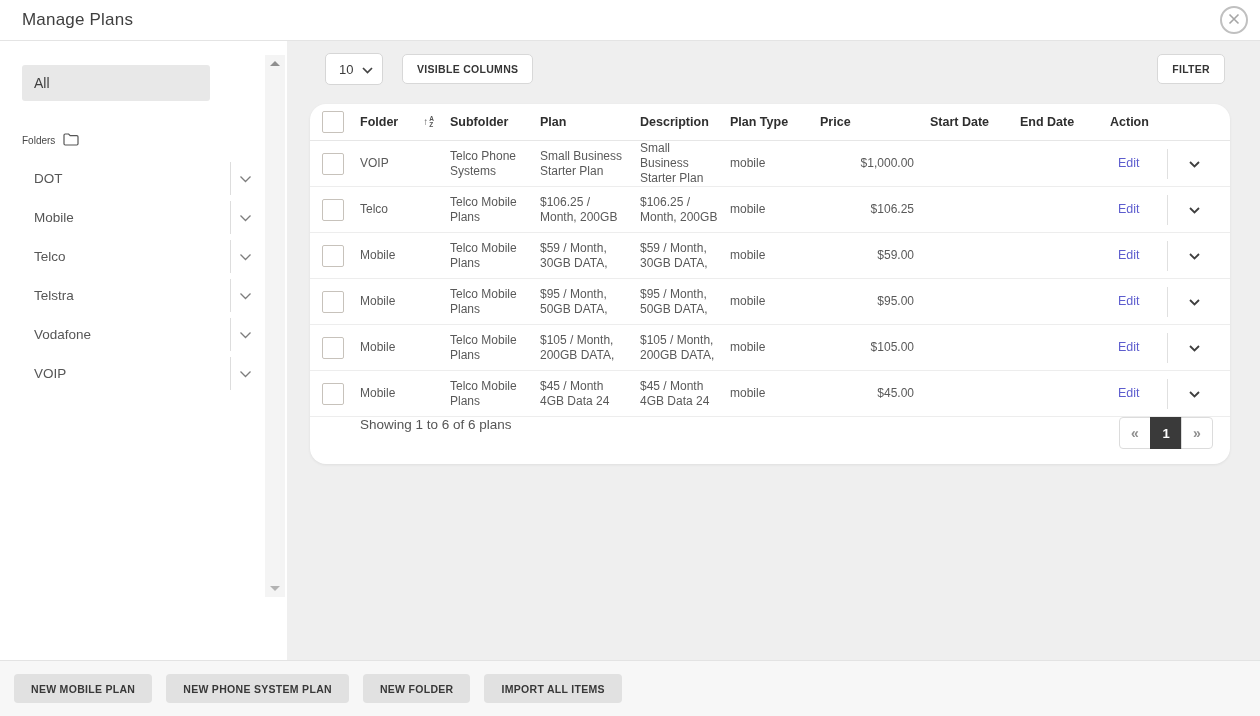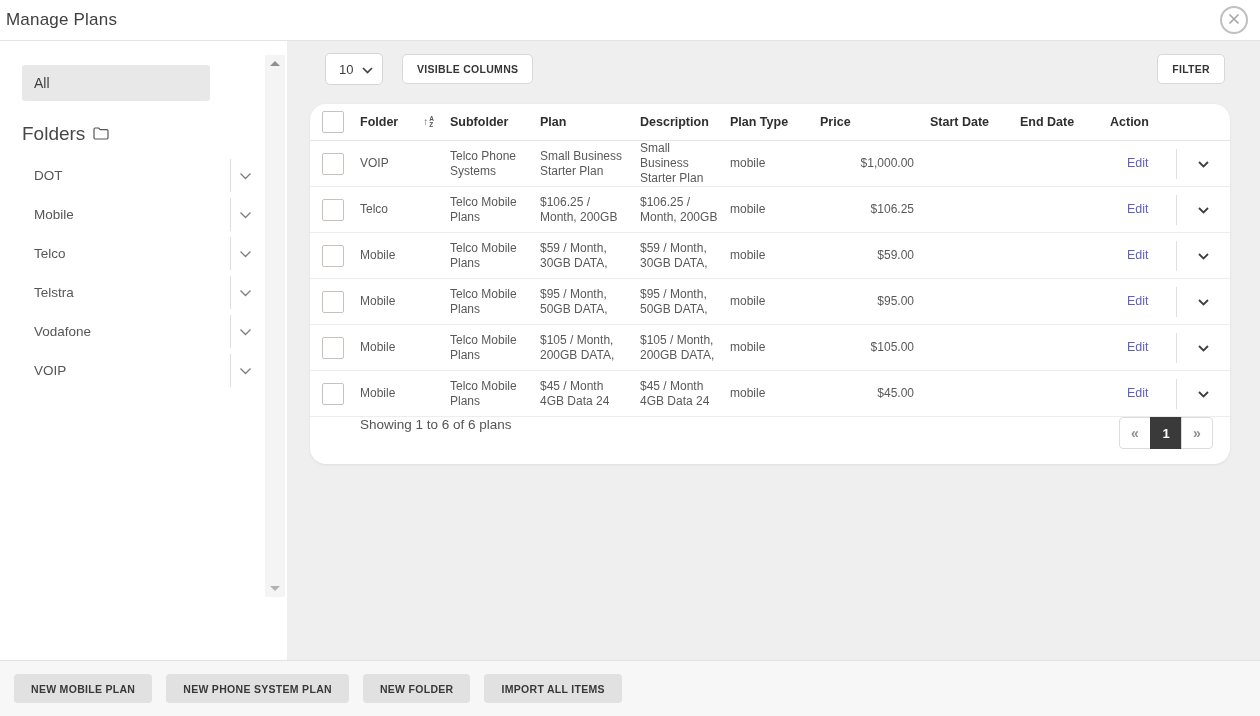--- a/index.html
+++ b/index.html
@@ -8,43 +8,43 @@
     font-family: "Liberation Sans", sans-serif;
     background: var(--body_bg, #efefef);
     color: #444;
   }
   .app { width: 1260px; height: 716px; display: flex; flex-direction: column; }
 
   
   .titlebar {
     height: 41px; background: #fff; border-bottom: 1px solid #e4e4e4;
     display: flex; align-items: center; justify-content: space-between;
-    padding: 0 12px 0 6px; flex: 0 0 auto;
+    padding: 0 12px 0 22px; flex: 0 0 auto;
   }
   .titlebar h1 { font-size: 17px; font-weight: 400; color: #3f3f3f; letter-spacing: .2px; }
   .close-btn {
     width: 28px; height: 28px; border-radius: 50%;
     border: 2px solid #c0c0c0; background: #fff;
     display: flex; align-items: center; justify-content: center; cursor: pointer;
   }
 
   
   .body { flex: 1 1 auto; display: flex; min-height: 0; }
 
   
   .sidebar { width: 287px; background: #fff; position: relative; flex: 0 0 auto; }
   .all-item {
     margin: 24px 0 0 22px; width: 188px; height: 36px;
     background: #e8e8e8; border-radius: 3px;
     display: flex; align-items: center; padding-left: 12px;
     font-size: 14px; color: #3f3f3f; cursor: pointer;
   }
   .folders-label {
-    margin: 22px 0 0 22px; display: flex; align-items: center; gap: 8px;
-    font-size: 19px; color: #474747;
+    margin: 32px 0 0 22px; display: flex; align-items: center; gap: 8px;
+    font-size: 10px; color: #474747;
   }
   .folder-list { margin-top: 11px; }
   .folder-item {
     margin-left: 22px; width: 236px; height: 39px; position: relative;
     display: flex; align-items: center; padding-left: 12px;
     font-size: 13.5px; color: #565656; cursor: pointer;
   }
   .folder-item .vdiv {
     position: absolute; right: 27px; top: 3px; bottom: 3px; width: 1px; background: #ddd;
   }
@@ -92,21 +92,21 @@
   .cb-cell { padding-left: 12px; }
   .checkbox {
     width: 22px; height: 22px; border: 1px solid #c7c2bb; border-radius: 2px;
     background: #fff; cursor: pointer;
   }
   .folder-hd { display: flex; align-items: center; justify-content: space-between; cursor: pointer; }
   .sort-icon { display: flex; align-items: center; margin-right: 4px; color: #555; }
   .sort-icon .arrow { font-size: 10px; line-height: 10px; }
   .sort-letters { display: flex; flex-direction: column; font-size: 6.5px; line-height: 6px; font-weight: 700; margin-left: 1px; }
   .action-cell { display: flex; align-items: center; padding-left: 16px; }
-  .edit-link { color: var(--accent_link, #5d5dce); font-size: 12.5px; text-decoration: none; cursor: pointer; margin-left: 9px; }
+  .edit-link { color: var(--accent_link, #5d5dce); font-size: 12.5px; text-decoration: none; cursor: pointer; }
   .action-div { width: 1px; height: 30px; background: #e0e0e0; margin: 0 21px 0 27px; }
   .row-chevron { background: none; border: none; cursor: pointer; display: flex; align-items: center; }
 
   
   .card-footer { height: 47px; display: flex; align-items: flex-start; justify-content: space-between; padding: 0 17px 0 30px; margin-left: 20px; }
   .summary { font-size: 13.5px; color: #555; }
   .pager { display: flex; }
   .page-btn {
     width: 32px; height: 32px; background: #fff; border: 1px solid #dcdcdc;
     display: flex; align-items: center; justify-content: center;

